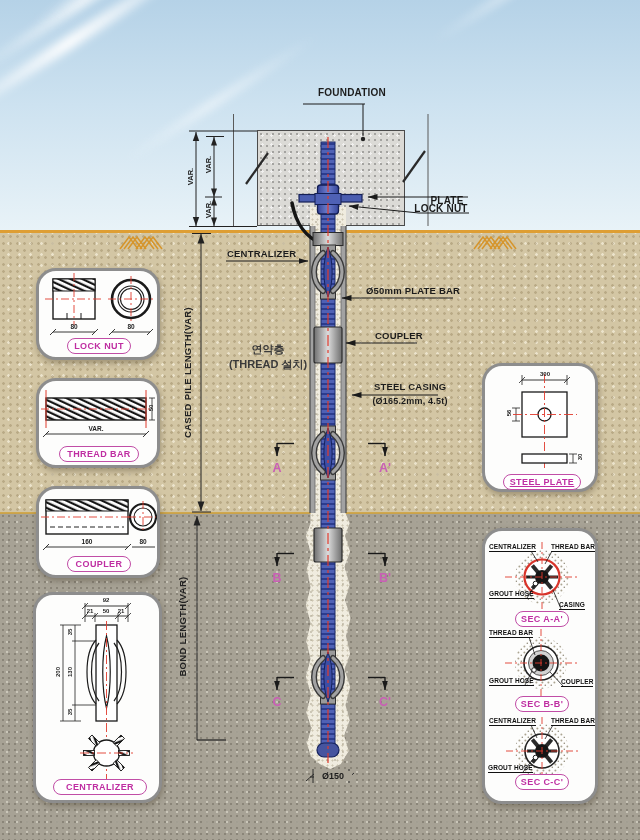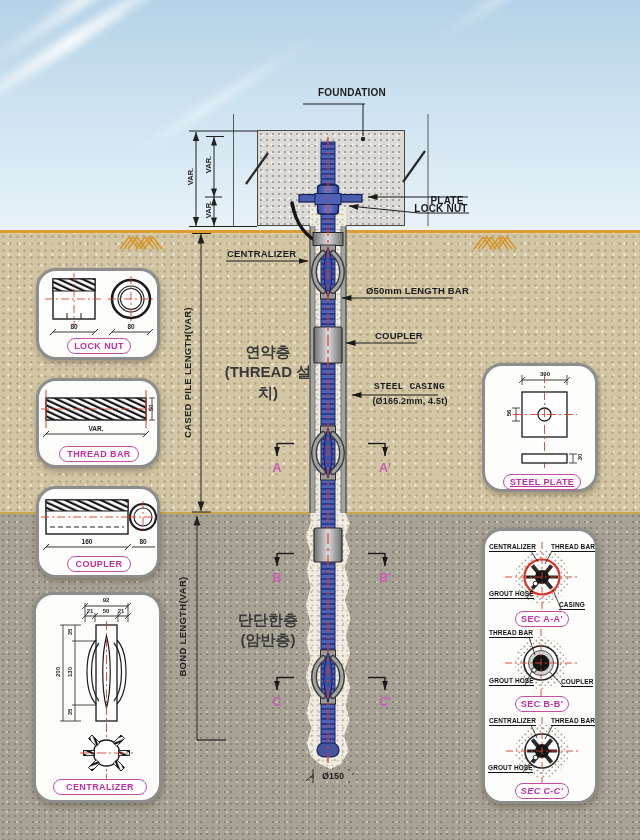--- a/index.html
+++ b/index.html
@@ -29,21 +29,21 @@
          background-image:radial-gradient(circle,rgba(150,138,108,.40) .8px,transparent 1.3px),
                           radial-gradient(circle,rgba(120,110,85,.30) .8px,transparent 1.2px);
          background-size:5px 5px,8px 8px;background-position:0 0,2px 3px;}
   .grout-cased{position:absolute;left:310px;top:207px;width:36px;height:306px;}
   .grout-rock{position:absolute;left:305px;top:513px;width:46px;height:256px;
       clip-path:polygon(12% 0,88% 0,97% 4%,87% 9%,98% 15%,86% 21%,97% 28%,87% 34%,99% 41%,89% 48%,98% 55%,86% 61%,98% 68%,88% 75%,97% 81%,85% 87%,95% 93%,78% 98%,55% 100%,32% 98%,13% 95%,4% 90%,14% 84%,3% 78%,13% 71%,2% 64%,12% 57%,3% 50%,12% 43%,2% 36%,12% 29%,4% 22%,13% 16%,2% 9%,12% 4%);}
   .overlay{position:absolute;left:0;top:0;}
   
   .ann{position:absolute;font-weight:bold;font-size:10px;color:#1c1c1c;letter-spacing:.2px;
        text-align:center;line-height:1.1;white-space:nowrap;}
-  .kor{position:absolute;font-size:15px;font-weight:bold;color:#3a3a3a;text-align:center;line-height:1.35;}
+  .kor{position:absolute;font-size:11px;font-weight:bold;color:#3a3a3a;text-align:center;line-height:1.35;}
   .vdim{position:absolute;font-size:9.5px;font-weight:bold;color:#222;text-align:center;
         transform:rotate(-90deg);letter-spacing:.3px;white-space:nowrap;}
   .vtext{position:absolute;font-size:7.5px;font-weight:bold;color:#222;text-align:center;transform:rotate(-90deg);}
   .mk{position:absolute;width:18px;text-align:center;font-weight:bold;font-size:12.5px;color:#c95fb5;}
   .dia{position:absolute;font-weight:bold;font-size:9px;color:#1c1c1c;text-align:center;
        background:#a7a295;padding:0 2px;}
   
   .cbox{position:absolute;background:#fdfdfc;border:3px solid #8d8d8d;border-radius:20px;
         box-sizing:border-box;box-shadow:1px 3px 6px rgba(60,50,30,.35);}
   .cbox svg{position:absolute;left:0;top:0;}
@@ -217,32 +217,28 @@
       <path d="M0,14 L9,2 L18,14 M16,14 L25,2 L34,14"></path>
       <path d="M4,14 L13,2 L22,14 M20,14 L29,2 L38,14"></path>
       <path d="M8,14 L17,2 L26,14 M24,14 L33,2 L42,14"></path>
     </g>
   </svg>
 
   <div class="ann" style="left:292px;top:87px;width:120px;">FOUNDATION</div>
   <div class="ann" style="left:424px;top:177px;width:46px;margin-top:18px;">PLATE</div>
   <div class="ann" style="left:412px;top:203px;width:58px;">LOCK NUT</div>
   <div class="ann" style="left:227px;top:249px;width:70px;text-align:left;font-size:9.5px;">CENTRALIZER</div>
-  <div class="ann" style="left:366px;top:286px;width:90px;font-size:9.5px;">Ø50mm LENGTH BAR</div>
+  <div class="ann" style="left:366px;top:286px;width:90px;font-size:9.5px;">Ø50mm PLATE BAR</div>
   <div class="ann" style="left:375px;top:331px;width:44px;font-size:9.5px;">COUPLER</div>
-  <div class="ann" style="left:374px;top:382px;width:66px;font-size:9.5px;font-family:Liberation Mono, monospace;">STEEL CASING</div>
+  <div class="ann" style="left:374px;top:382px;width:66px;font-size:9.5px;">STEEL CASING</div>
   <div class="ann" style="left:370px;top:397px;width:80px;font-size:9px;">(Ø165.2mm, 4.5t)</div>
 
   <div class="kor" style="left:216px;top:342px;width:104px;">
     <div>연약층</div>
     <div>(THREAD 설치)</div>
-  </div>
-  <div class="kor" style="left:216px;top:610px;width:104px;">
-    <div>단단한층</div>
-    <div>(암반층)</div>
   </div>
 
   <div class="vdim" style="left:107px;top:367px;width:160px;">CASED PILE LENGTH(VAR)</div>
   <div class="vdim" style="left:112px;top:621px;width:140px;">BOND LENGTH(VAR)</div>
   <div class="vtext" style="left:175px;top:172px;width:30px;">VAR.</div>
   <div class="vtext" style="left:193px;top:160px;width:30px;">VAR.</div>
   <div class="vtext" style="left:193px;top:205px;width:30px;">VAR.</div>
 
   <div class="mk" style="left:268px;top:461px;">A</div>
   <div class="mk" style="left:376px;top:461px;">A'</div>
@@ -491,16 +487,16 @@
     <div class="pill" style="left:30px;top:80px;width:52px;">SEC A-A'</div>
 
     <div class="slab" style="left:4px;top:98px;">THREAD BAR</div>
     <div class="slab" style="left:4px;top:146px;">GROUT HOSE</div>
     <div class="slab" style="left:76px;top:147px;">COUPLER</div>
     <div class="pill" style="left:30px;top:165px;width:52px;">SEC B-B'</div>
 
     <div class="slab" style="left:4px;top:186px;">CENTRALIZER</div>
     <div class="slab" style="left:66px;top:186px;">THREAD BAR</div>
     <div class="slab" style="left:3px;top:233px;">GROUT HOSE</div>
-    <div class="pill" style="left:30px;top:252px;width:52px;font-style:italic;">SEC C-C'</div>
+    <div class="pill" style="left:30px;top:243px;width:52px;">SEC C-C'</div>
   </div>
 
 </div>
 
 </body></html>

